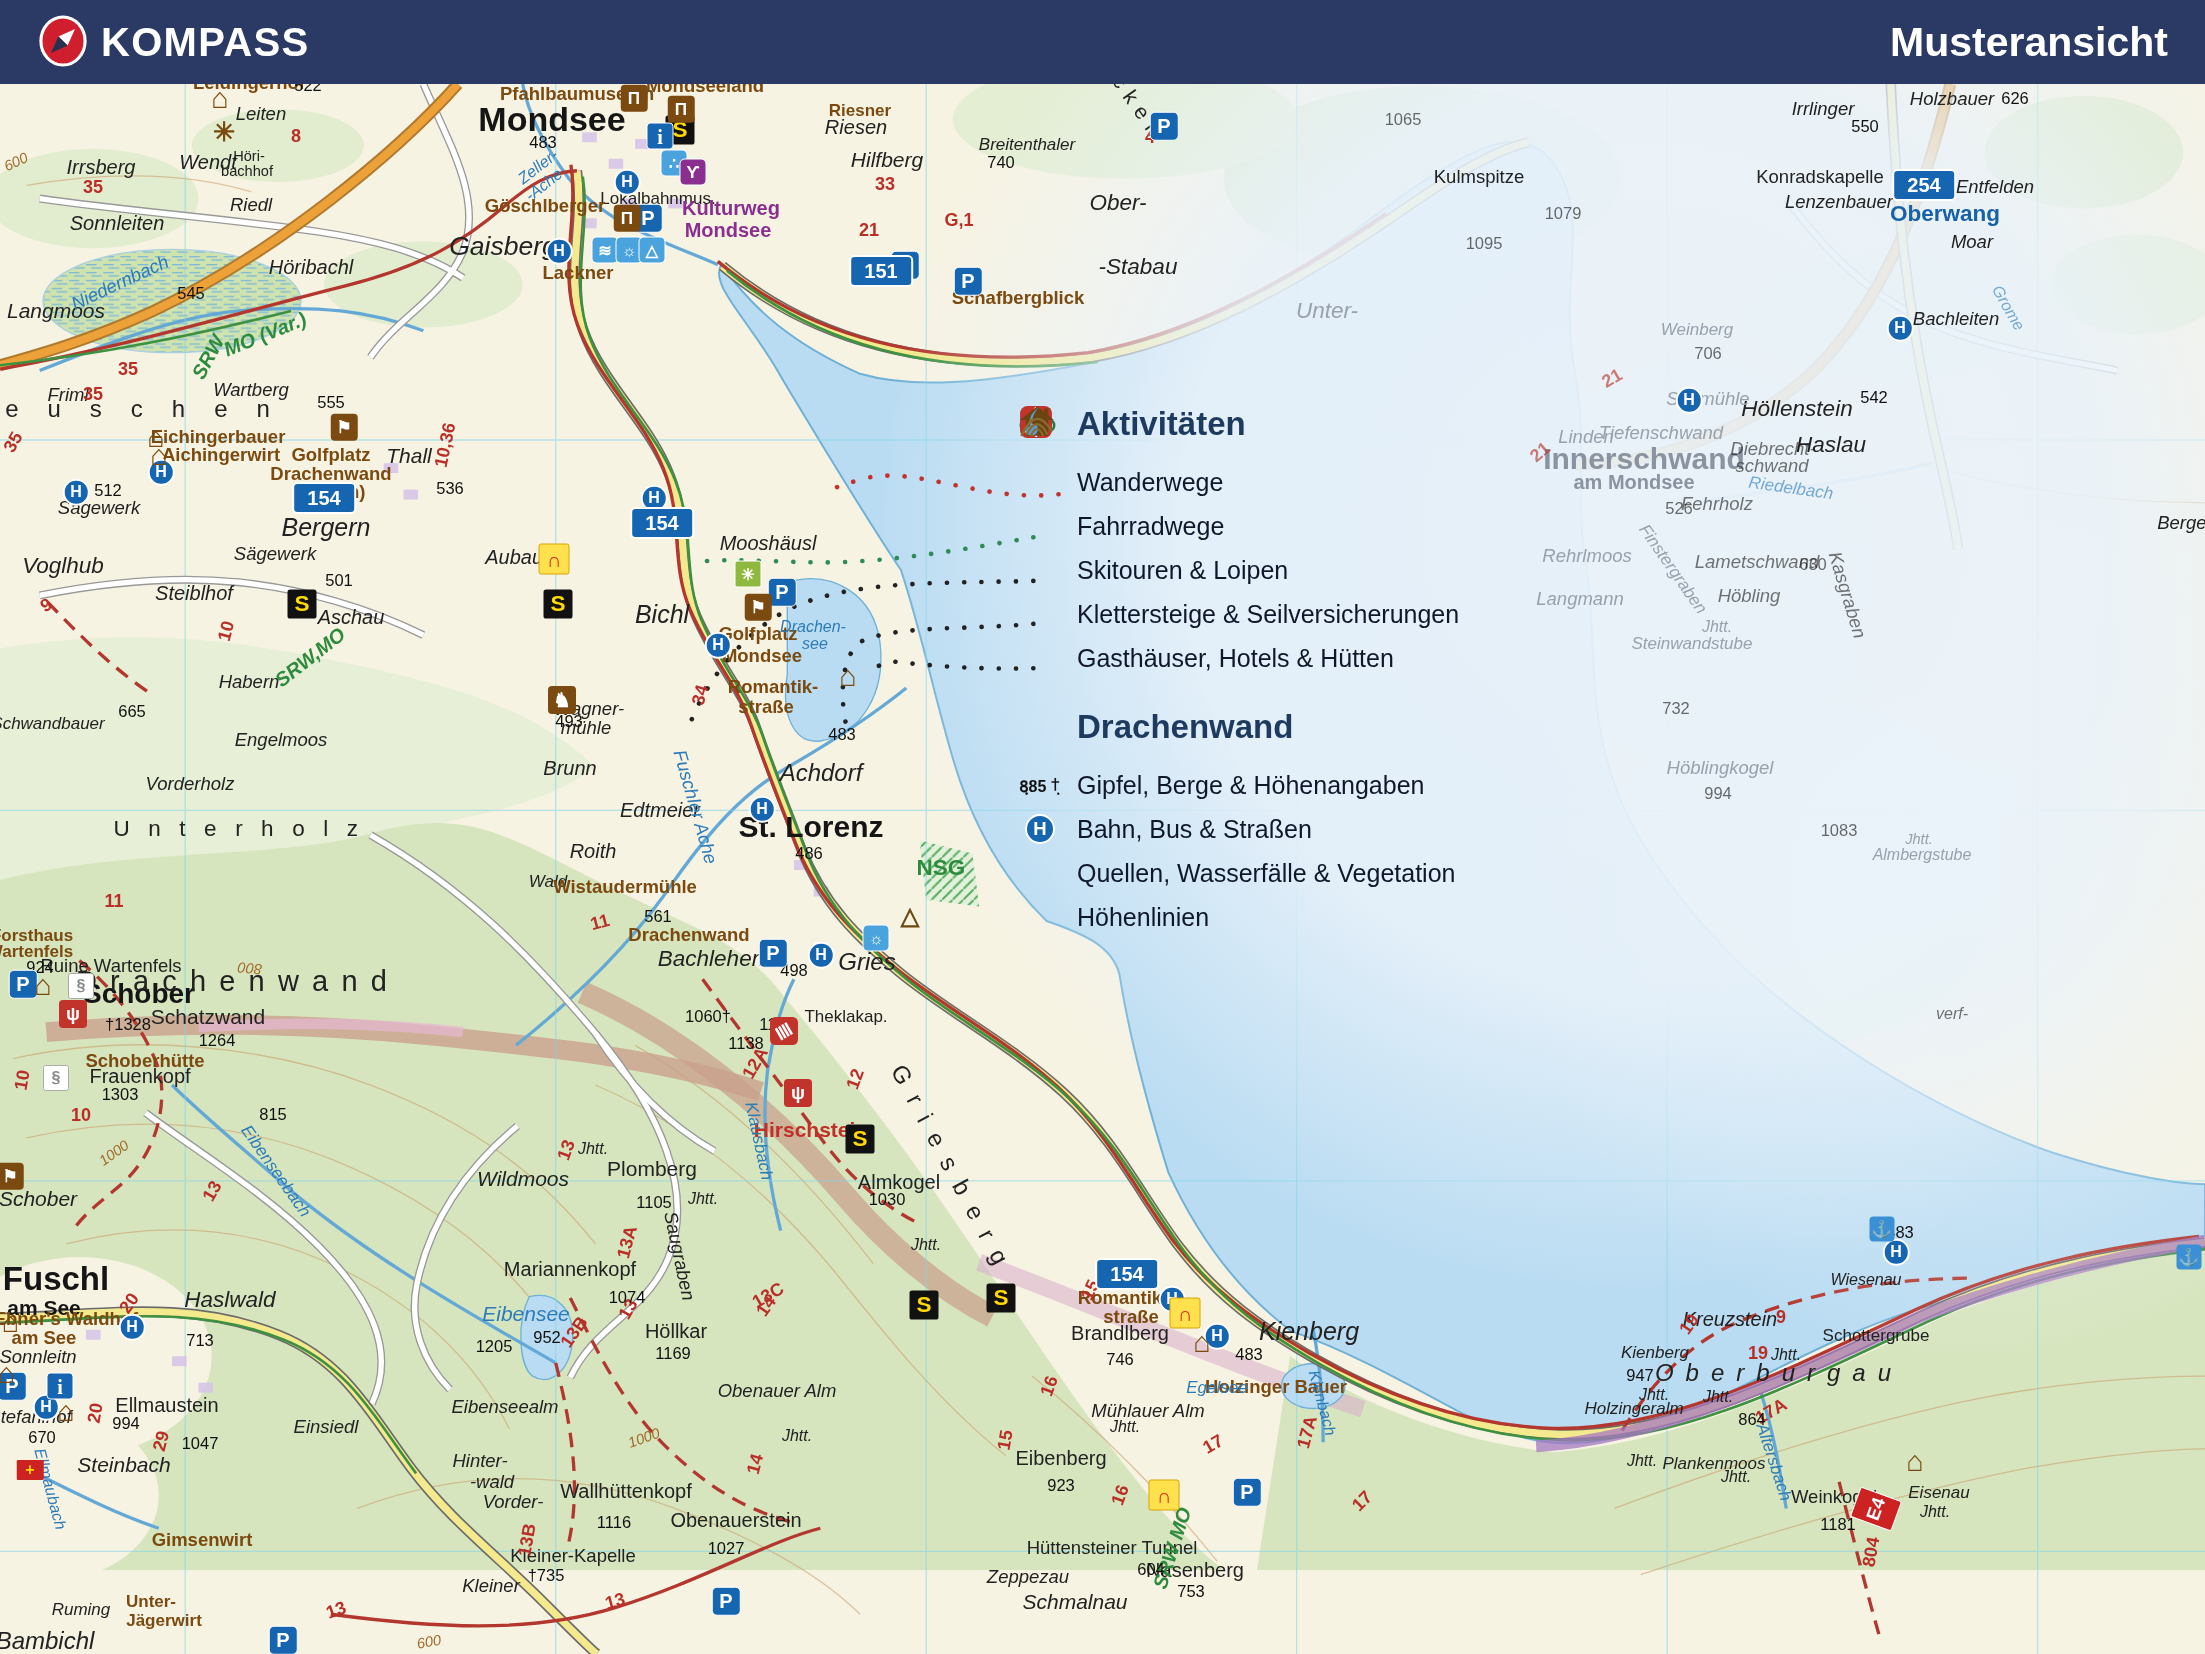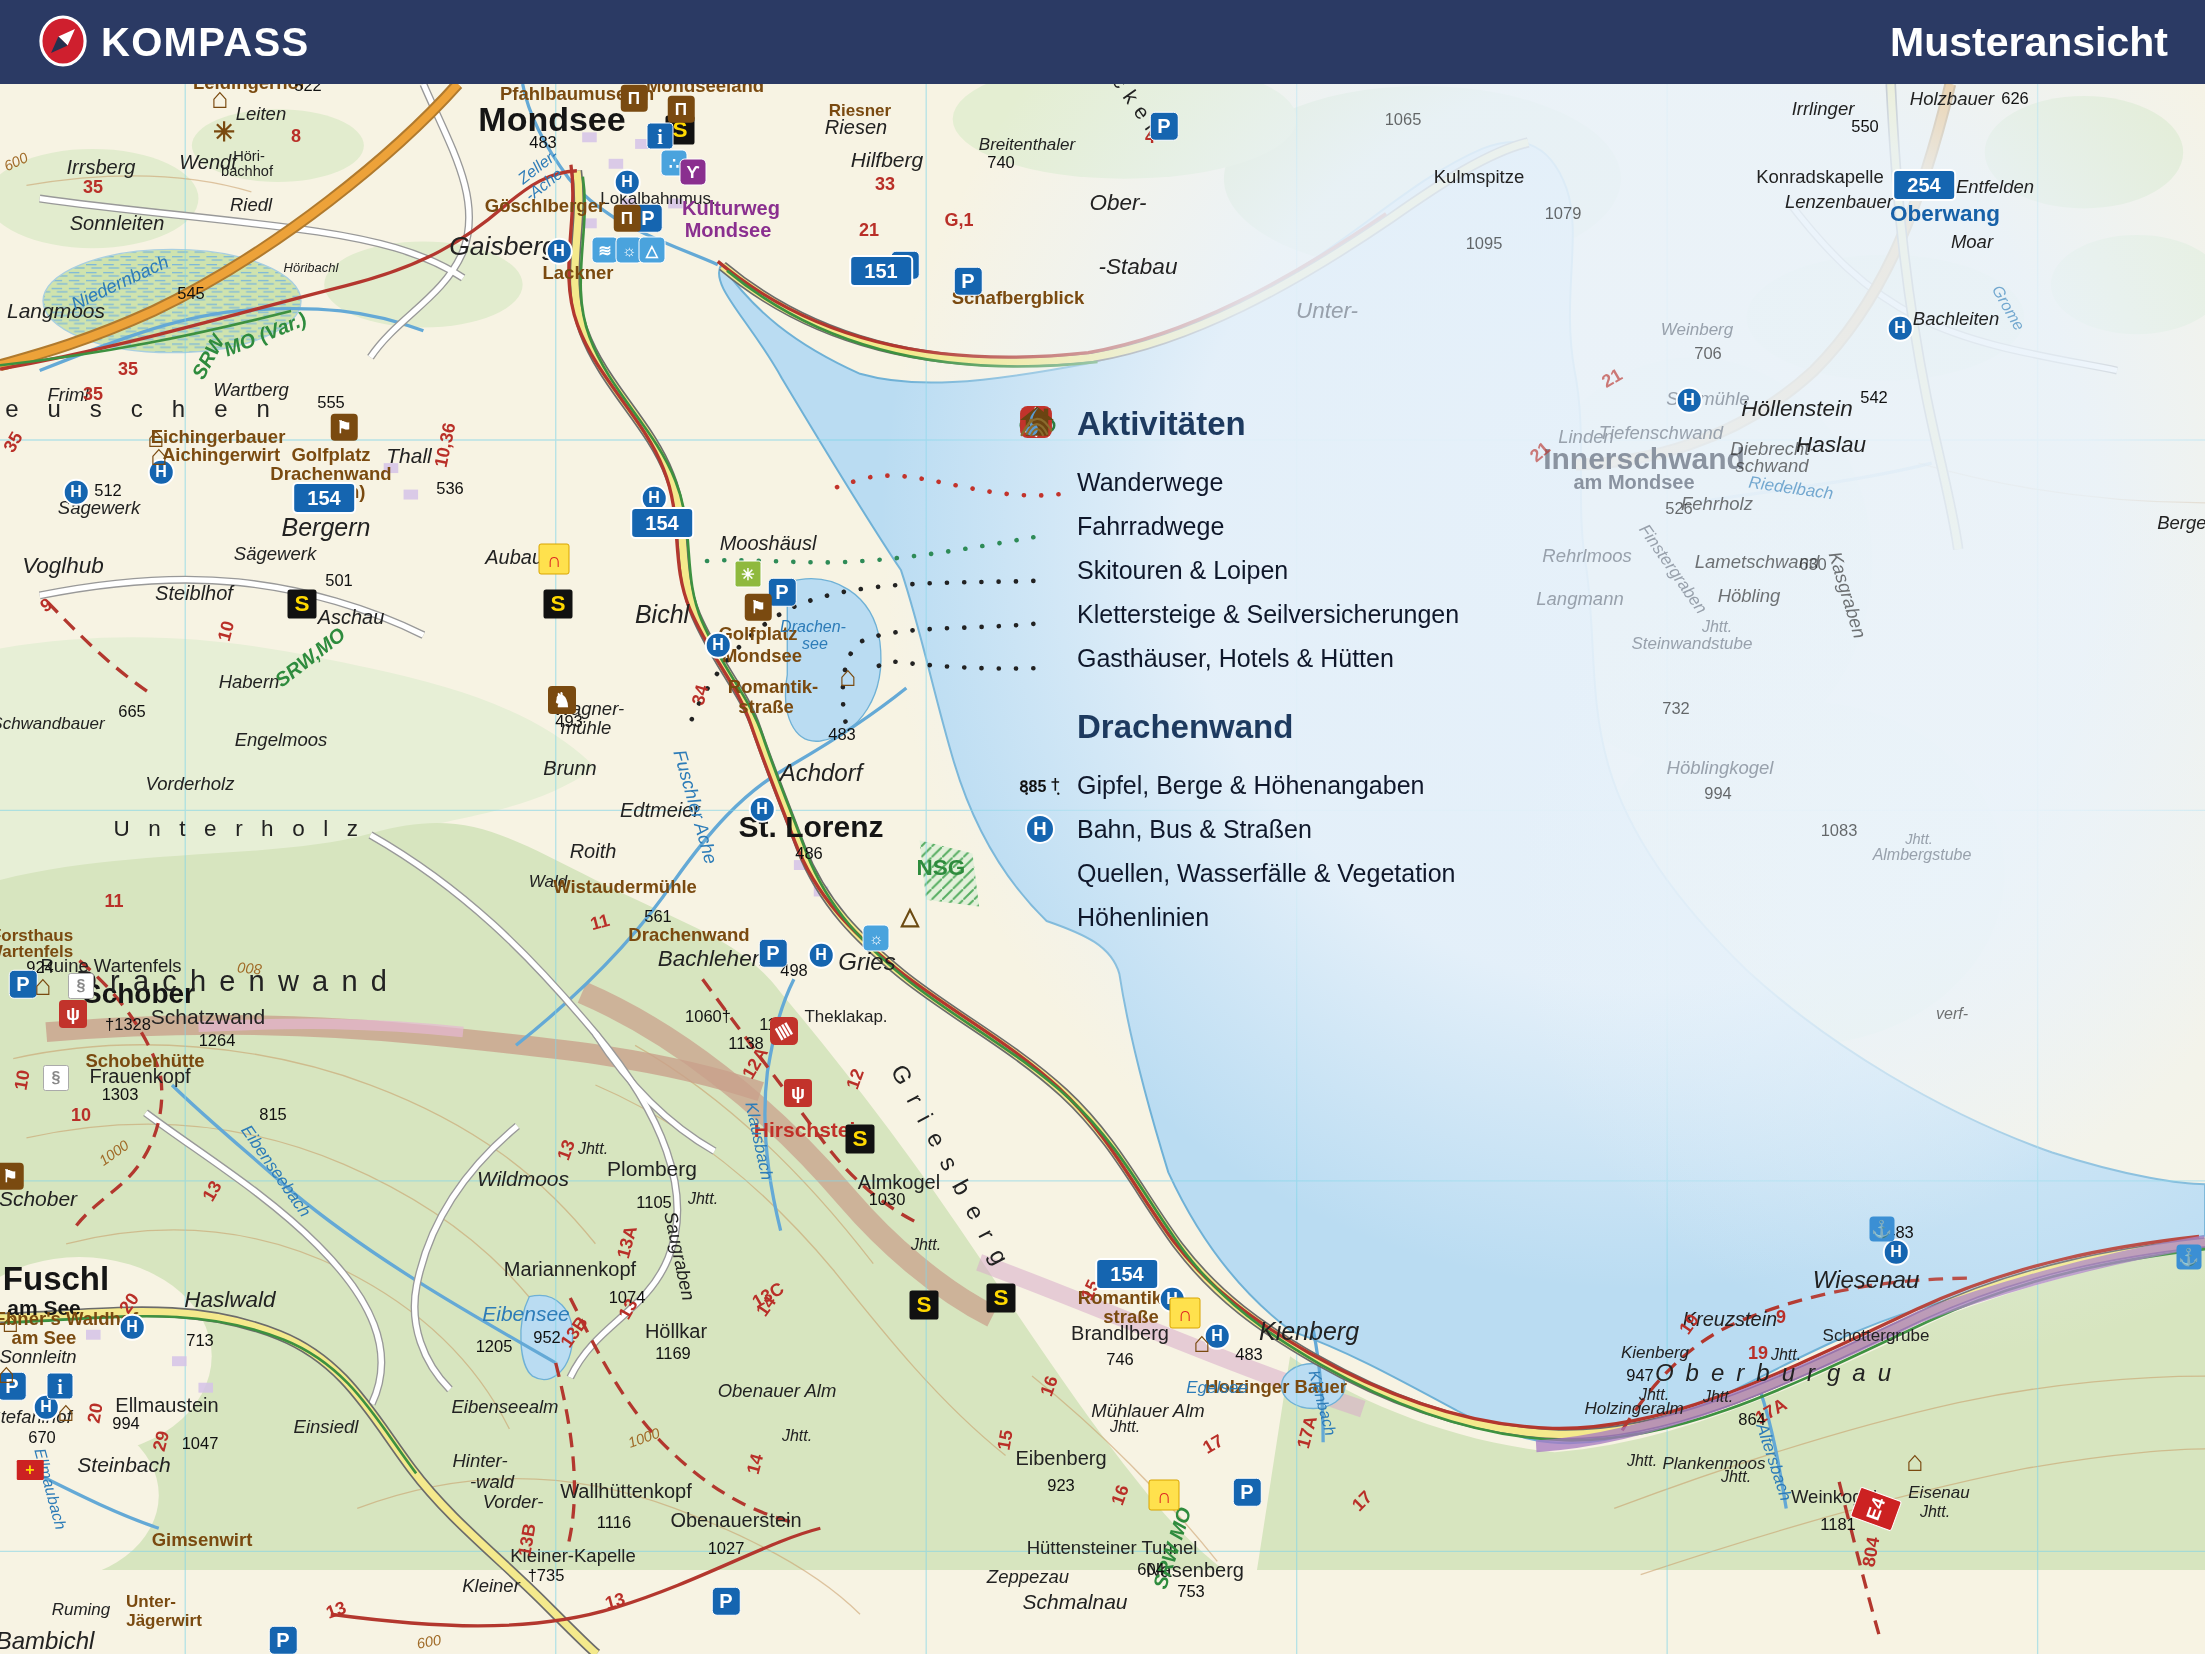--- a/index.html
+++ b/index.html
@@ -294,21 +294,21 @@
         <span class="ml fadebig" style="left: 1644px; top: 459px; font-size: 30px; transform: translate(-50%, -50%);">Innerschwand</span>
         <span class="ml fadebig" style="left: 1634px; top: 482px; font-size: 20px; transform: translate(-50%, -50%);">am Mondsee</span>
         <span class="ml v" style="left: 856px; top: 127px; transform: translate(-50%, -50%);">Riesen</span>
         <span class="ml v" style="left: 887px; top: 159px; font-size: 21px; transform: translate(-50%, -50%);">Hilfberg</span>
         <span class="ml v" style="left: 503px; top: 246px; font-size: 26.5px; transform: translate(-50%, -50%);">Gaisberg</span>
         <span class="ml v" style="left: 208px; top: 162px; transform: translate(-50%, -50%);">Wendt</span>
         <span class="ml v" style="left: 101px; top: 119px; transform: translate(-50%, -50%); margin-top: 48px;">Irrsberg</span>
         <span class="ml v" style="left: 117px; top: 223px; transform: translate(-50%, -50%);">Sonnleiten</span>
         <span class="ml v" style="left: 56px; top: 310px; font-size: 21px; transform: translate(-50%, -50%);">Langmoos</span>
         <span class="ml v" style="left: 251px; top: 205px; font-size: 18.5px; transform: translate(-50%, -50%);">Riedl</span>
-        <span class="ml v" style="left: 311px; top: 267px; font-size: 13px; transform: translate(-50%, -50%); text-align: center;">Höribachl</span>
+        <span class="ml v" style="left: 311px; top: 267px; font-size: 20px; transform: translate(-50%, -50%); text-align: center;">Höribachl</span>
         <span class="ml v" style="left: 409px; top: 455px; font-size: 21px; transform: translate(-50%, -50%);">Thall</span>
         <span class="ml v" style="left: 326px; top: 527px; font-size: 25px; transform: translate(-50%, -50%);">Bergern</span>
         <span class="ml v" style="left: 351px; top: 617px; transform: translate(-50%, -50%);">Aschau</span>
         <span class="ml v" style="left: 63px; top: 566px; font-size: 22.5px; transform: translate(-50%, -50%);">Voglhub</span>
         <span class="ml v" style="left: 194px; top: 593px; transform: translate(-50%, -50%);">Steiblhof</span>
         <span class="ml v" style="left: 249px; top: 682px; font-size: 18.5px; transform: translate(-50%, -50%);">Habern</span>
         <span class="ml v" style="left: 281px; top: 740px; font-size: 18.5px; transform: translate(-50%, -50%);">Engelmoos</span>
         <span class="ml v" style="left: 48px; top: 723px; font-size: 17px; transform: translate(-50%, -50%);">Schwandbauer</span>
         <span class="ml v" style="left: 190px; top: 784px; font-size: 18.5px; transform: translate(-50%, -50%);">Vorderholz</span>
         <span class="ml v" style="left: 68px; top: 395px; font-size: 18.5px; transform: translate(-50%, -50%);">Friml</span>
@@ -338,21 +338,21 @@
         <span class="ml v" style="left: 480px; top: 1461px; font-size: 18.5px; transform: translate(-50%, -50%);">Hinter-</span>
         <span class="ml v" style="left: 492px; top: 1482px; font-size: 18.5px; transform: translate(-50%, -50%);">-wald</span>
         <span class="ml v" style="left: 513px; top: 1502px; font-size: 18.5px; transform: translate(-50%, -50%);">Vorder-</span>
         <span class="ml v" style="left: 523px; top: 1178px; font-size: 21px; transform: translate(-50%, -50%);">Wildmoos</span>
         <span class="ml v" style="left: 491px; top: 1586px; font-size: 18.5px; transform: translate(-50%, -50%);">Kleiner</span>
         <span class="ml v" style="left: 1148px; top: 1411px; font-size: 18.5px; transform: translate(-50%, -50%);">Mühlauer Alm</span>
         <span class="ml v" style="left: 1075px; top: 1601px; font-size: 21px; transform: translate(-50%, -50%);">Schmalnau</span>
         <span class="ml v" style="left: 1028px; top: 1577px; font-size: 18.5px; transform: translate(-50%, -50%);">Zeppezau</span>
         <span class="ml v" style="left: 1309px; top: 1331px; font-size: 25px; transform: translate(-50%, -50%);">Kienberg</span>
         <span class="ml v" style="left: 1655px; top: 1352px; font-size: 17px; transform: translate(-50%, -50%);">Kienberg</span>
-        <span class="ml v" style="left: 1866px; top: 1280px; font-size: 24px; transform: translate(-50%, -50%);">Wiesenau</span>
+        <span class="ml v" style="left: 1866px; top: 1280px; font-size: 16px; transform: translate(-50%, -50%);">Wiesenau</span>
         <span class="ml v" style="left: 1730px; top: 1319px; font-size: 20px; transform: translate(-50%, -50%);">Kreuzstein</span>
         <span class="ml v" style="left: 777px; top: 1391px; font-size: 18.5px; transform: translate(-50%, -50%);">Obenauer Alm</span>
         <span class="ml v" style="left: 1952px; top: 99px; font-size: 18.5px; transform: translate(-50%, -50%);">Holzbauer</span>
         <span class="ml v" style="left: 1823px; top: 109px; font-size: 18.5px; transform: translate(-50%, -50%);">Irrlinger</span>
         <span class="ml v" style="left: 1839px; top: 202px; font-size: 18.5px; transform: translate(-50%, -50%);">Lenzenbauer</span>
         <span class="ml v" style="left: 1995px; top: 187px; font-size: 18.5px; transform: translate(-50%, -50%);">Entfelden</span>
         <span class="ml v" style="left: 1972px; top: 242px; font-size: 18.5px; transform: translate(-50%, -50%);">Moar</span>
         <span class="ml v" style="left: 1956px; top: 319px; font-size: 18.5px; transform: translate(-50%, -50%);">Bachleiten</span>
         <span class="ml v" style="left: 1831px; top: 445px; font-size: 22.5px; transform: translate(-50%, -50%);">Haslau</span>
         <span class="ml v" style="left: 1797px; top: 409px; font-size: 22.5px; transform: translate(-50%, -50%);">Höllenstein</span>

